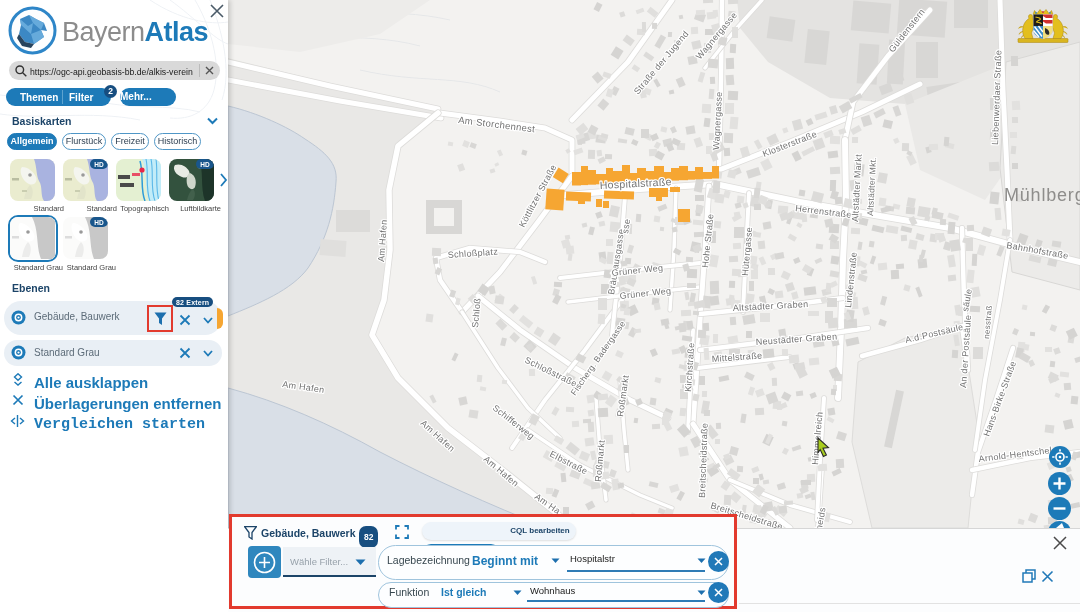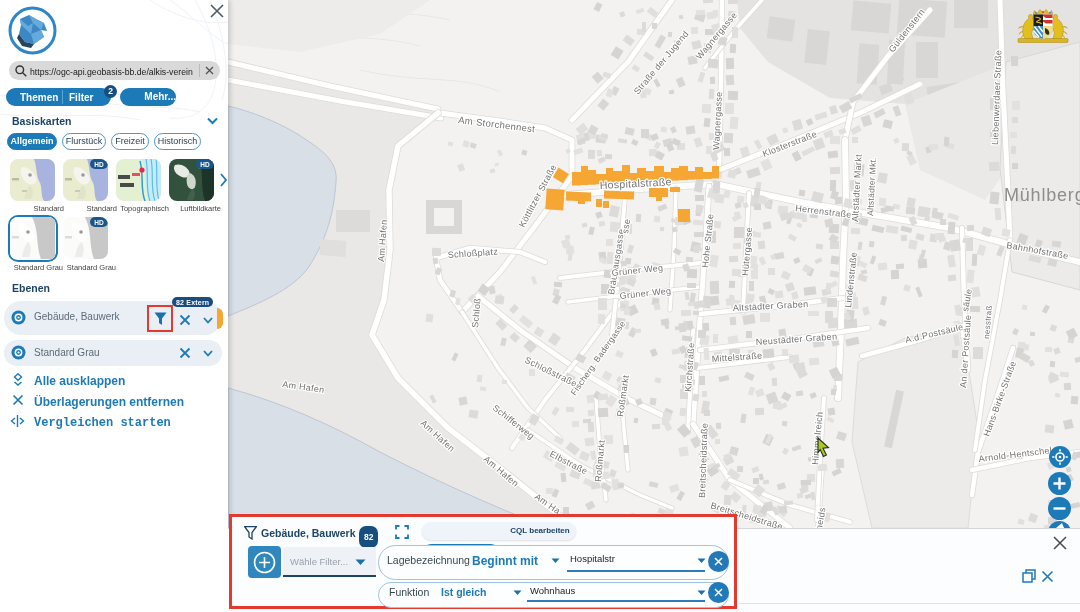--- a/index.html
+++ b/index.html
@@ -4,21 +4,21 @@
 <style>
   * { margin:0; padding:0; box-sizing:border-box; }
   html,body { width:1080px; height:612px; overflow:hidden; font-family:"Liberation Sans",sans-serif; background:#f3f2f0; }
   .abs { position:absolute; }
   #sidebar { position:absolute; left:0; top:0; width:228px; height:612px; background:#ffffff; z-index:20; box-shadow:2px 0 5px rgba(0,0,0,0.18); }
   .hd { position:absolute; top:0; right:0; background:#19568c; color:#fff; font-size:6.5px; font-weight:bold; padding:1.5px 4px; border-radius:5px; letter-spacing:0.2px; }
   .thumb { position:absolute; width:45px; height:42px; border-radius:8px; overflow:hidden; }
   .tlabel { position:absolute; font-size:7.5px; color:#444; width:60px; text-align:right; white-space:nowrap; }
   .chip { position:absolute; height:17px; border-radius:9px; border:1.2px solid #4f96c6; color:#2c3e50; font-size:9px; line-height:14.5px; text-align:center; background:#fff; }
   .layerrow { position:absolute; left:4px; width:218px; background:#e9eff5; border-radius:17px; }
-  .link { position:absolute; color:#1d7ab8; font-weight:bold; font-size:12px;text-align:right; }
+  .link { position:absolute; color:#1d7ab8; font-weight:bold; font-size:15px;text-align:right; }
   #bottombar { position:absolute; left:228px; top:528px; width:852px; height:84px; background:#fcfdfe; border-top:1px solid #d6d6d6; z-index:25; }
   #fwidget { position:absolute; left:229px; top:514px; width:508px; height:95px; background:#fcfdfe; border:3px solid #e23a2e; z-index:30; }
   .redbox { position:absolute; border:2.5px solid #e23a2e; z-index:40; }
   .navybadge { background:#174e80; color:#fff; font-weight:bold; border-radius:8px; }
 </style></head>
 <body>
 
 <svg class="abs" style="left:228px; top:0; z-index:1" width="852" height="612" viewBox="228 0 852 612" font-family="Liberation Sans, sans-serif">
 
 <rect x="228" y="0" width="852" height="612" fill="#f3f2f0"></rect>
@@ -993,20 +993,21 @@
       <path d="M3 3 L15 15 M15 3 L3 15" stroke="#4a5a68" stroke-width="1.6"></path>
     </svg>
 
   <svg class="abs" style="left:8px; top:6px" width="49" height="49" viewBox="0 0 49 49">
     <circle cx="24.5" cy="24.5" r="22.5" fill="#fdfeff" stroke="#2e86c8" stroke-width="3"></circle>
     <path d="M12 13 L21 9 L28 13 L36 17 L39 25 L33 24 L36 31 L26 38 L17 36 L11 28 L13 19 Z" fill="#3c88c4"></path>
     <path d="M21 9 L25 17 L28 13 Z M12 13 L20 20 L13 19 Z M25 17 L33 24 L36 17 L28 13 Z M20 20 L25 17 L23 28 L13 19 Z M23 28 L33 24 L36 31 L26 38 Z" fill="#6aaede" opacity="0.9"></path>
     <path d="M17 36 L26 38 L23 42 L14 40 Z M11 28 L17 36 L14 40 L9 32 Z" fill="#28445e"></path>
   </svg>
 
+  <div class="abs" style="left:62px; top:17px; font-size:27px; letter-spacing:-0.5px; color:#8c8c8c;">Bayern<span style="color:#1d7ab8; font-weight:bold;">Atlas</span></div>
 
   <div class="abs" style="left:9px; top:61px; width:211px; height:19px; background:#d9d9d9; border-radius:9.5px;"></div>
 
   <svg class="abs" style="left:14px; top:64px" width="14" height="14" viewBox="0 0 14 14">
       <circle cx="5.8" cy="5.8" r="3.8" fill="none" stroke="#333" stroke-width="1.4"></circle>
       <path d="M8.7 8.7 L12.3 12.3" stroke="#333" stroke-width="1.4"></path>
     </svg>
 
   <div class="abs" style="left:30px; top:66.5px; width:170px; overflow:hidden; font-size:8.7px; color:#1a1a1a; white-space:nowrap;">https://ogc-api.geobasis-bb.de/alkis-verein</div>
 
@@ -1016,21 +1017,21 @@
     </svg>
 
   <div class="abs" style="left:6px; top:88px; width:105px; height:18px; background:#1d7ab8; border-radius:9px; color:#fff; font-weight:bold; font-size:10px;">
     <span style="position:absolute; left:14px; top:3.5px;">Themen</span>
     <span style="position:absolute; left:63px; top:3.5px;">Filter</span>
     <span style="position:absolute; left:56px; top:2px; width:1px; height:14px; background:#5da3cf;"></span>
   </div>
 
   <div class="abs" style="left:104px; top:85px; width:13px; height:13px; background:#174e80; border-radius:50%; color:#fff; font-size:8.5px; font-weight:bold; text-align:center; line-height:13px; z-index:3;">2</div>
 
-  <div class="abs" style="left:120px; top:88px; width:56px; height:18px; background:#1d7ab8; border-radius:9px; color:#fff; font-weight:bold; font-size:10px; text-align:right; line-height:18px;">Mehr...</div>
+  <div class="abs" style="left:120px; top:88px; width:56px; height:18px; background:#1d7ab8; border-radius:9px; color:#fff; font-weight:bold; font-size:10px; text-align:left; line-height:18px;">Mehr...</div>
 
   <div class="abs" style="left:12px; top:115px; font-size:10.5px; font-weight:bold; color:#1c4468;text-align:right;">Basiskarten</div>
 
   <svg class="abs" style="left:206px; top:116px" width="13" height="10" viewBox="0 0 13 10">
       <path d="M2 2.5 L6.5 7 L11 2.5" fill="none" stroke="#1d7ab8" stroke-width="2"></path>
     </svg>
 
   <div class="chip" style="left:7px; top:133px; width:50px; background:#1d7ab8; border-color:#1d7ab8; color:#fff; font-weight:bold;">Allgemein</div>
 
   <div class="chip" style="left:62px; top:133px; width:44px;">Flurstück</div>

